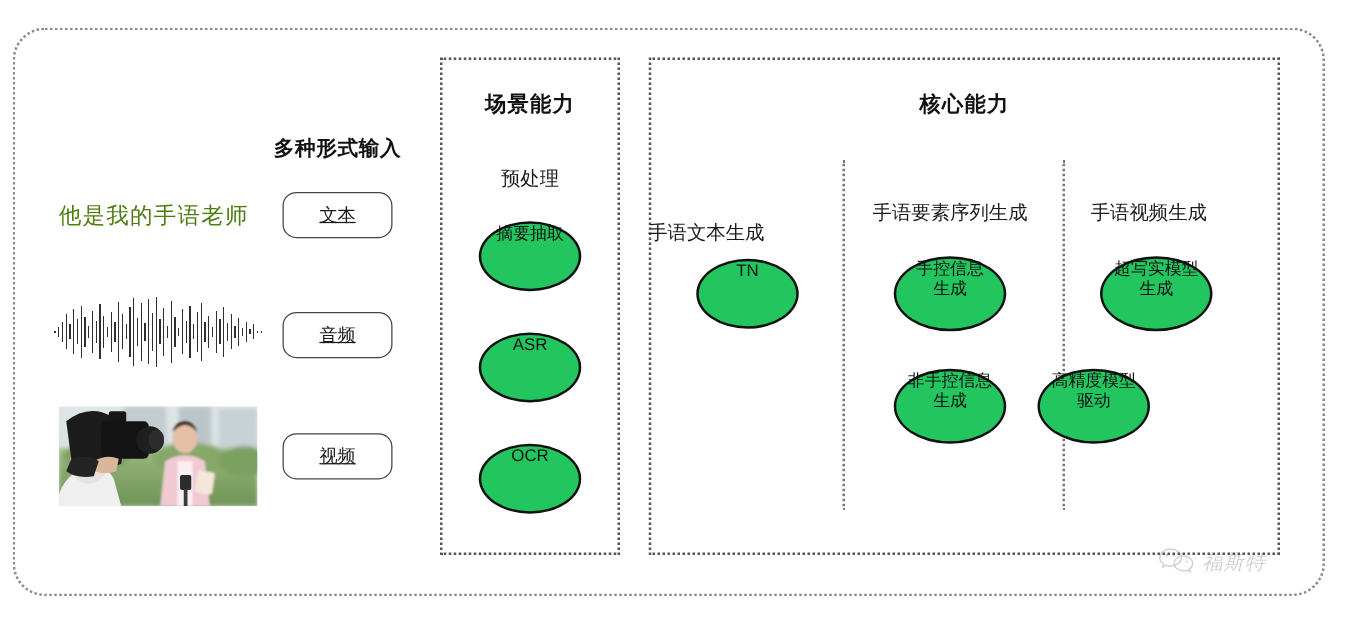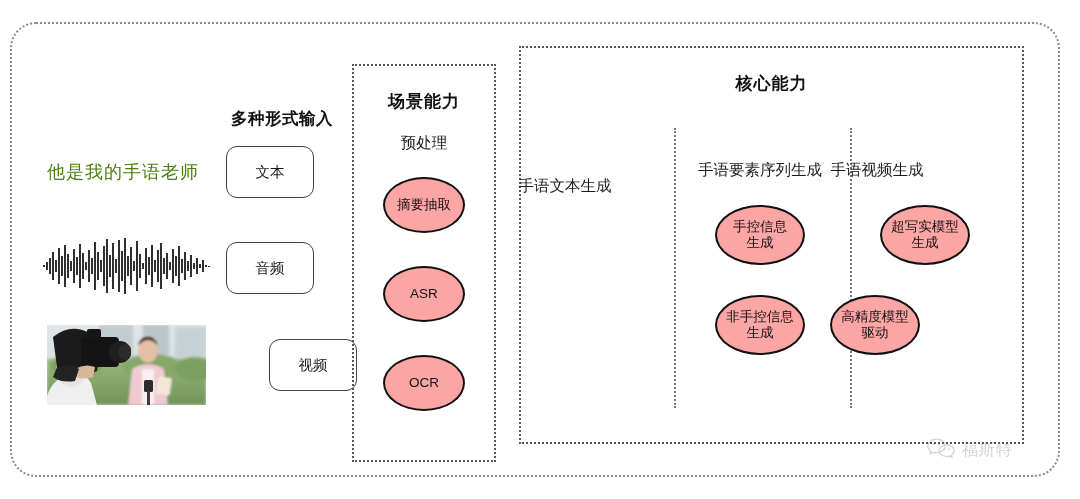--- a/index.html
+++ b/index.html
@@ -26,21 +26,21 @@
     box-sizing:border-box;
   }
 
   
   .panel{
     position:absolute;
     border:2px dotted #555;
     box-sizing:border-box;
     background:transparent;
   }
-  #panel-scene{ left:352px; top:64px; width:144px; height:398px; }
+  #panel-scene{ left:352px; top:46px; width:144px; height:398px; }
   #panel-core { left:519px; top:46px; width:505px; height:398px; }
 
   .panel-title{
     position:absolute;
     left:0; right:0;
     text-align:center;
     font-weight:bold;
     font-size:17px;
     letter-spacing:1px;
     color:#111;
@@ -69,65 +69,64 @@
     transform:translateX(-50%);
   }
 
   
   .ellipse{
     position:absolute;
     transform:translate(-50%,-50%);
     border:2.4px solid #111;
     border-radius:50%;
     display:flex;
-    align-items:center;
     justify-content:center;
     text-align:center;
     font-size:13.5px;
     line-height:1.22;
     color:#111;
-    background:#fca5a5;
+    background:#22c55e;
     box-sizing:border-box;
   }
   .ellipse.one-line{ width:82px; height:56px; }
   .ellipse.two-line{ width:90px; height:60px; }
   .ellipse span{ display:block; padding:0 3px; }
 
   
   .input-caption{
     position:absolute;
     font-weight:bold;
     font-size:16.5px;
     letter-spacing:.5px;
     color:#111;
     white-space:nowrap;
     transform:translateX(-50%);
-    margin-left:12px;
   }
   .sample-text{
     position:absolute;
     font-size:18px;
     color:#4d7c0f;
     white-space:nowrap;
     letter-spacing:1px;
     transform:translateY(-50%);
   }
   .input-chip{
     position:absolute;
-    width:88px; height:52px;
+    width:88px; height:37px;
     border:1.6px solid #444;
     border-radius:11px;
     display:flex;
     align-items:center;
     justify-content:center;
     font-size:14.5px;
     color:#1a1a1a;
     background:#fff;
     box-sizing:border-box;
     transform:translate(-50%,-50%);
+    text-decoration:underline;
   }
 
   
   .waveform{
     position:absolute;
     transform:translate(-50%,-50%);
   }
 
   
   .thumb{
@@ -137,20 +136,21 @@
     overflow:hidden;
   }
 
   
   .watermark{
     position:absolute;
     display:flex;
     align-items:center;
     gap:6px;
     opacity:.30;
+    font-style:italic;
   }
   .watermark-text{
     font-size:16px;
     color:#6b6b6b;
     letter-spacing:1px;
     white-space:nowrap;
   }
   .wechat-glyph{ display:block; }
 </style>
 </head>
@@ -282,21 +282,21 @@
       </g>
     </svg>
   </div>
 
   <div class="input-chip" style="left:270px; top:172px;">
     <span>文本</span>
   </div>
   <div class="input-chip" style="left:270px; top:268px;">
     <span>音频</span>
   </div>
-  <div class="input-chip" style="left:270px; top:365px;margin-left:43px;">
+  <div class="input-chip" style="left:270px; top:365px;">
     <span>视频</span>
   </div>
 
   <div class="panel" id="panel-scene">
     <div class="panel-title">场景能力</div>
   </div>
 
   <div class="col-header" style="left:424px; top:133px;">预处理</div>
 
   <div class="ellipse one-line" style="left:424px; top:205px;">
@@ -309,30 +309,33 @@
     <span>OCR</span>
   </div>
 
   <div class="panel" id="panel-core">
     <div class="panel-title">核心能力</div>
     <div class="divider" id="divider-1"></div>
     <div class="divider" id="divider-2"></div>
   </div>
 
   <div class="col-header" style="left:565px; top:160px;margin-top:16px;">手语文本生成</div>
+  <div class="ellipse one-line" style="left:598px; top:235px;">
+    <span>TN</span>
+  </div>
 
   <div class="col-header" style="left:760px; top:160px;">手语要素序列生成</div>
   <div class="ellipse two-line" style="left:760px; top:235px;">
     <span>手控信息<br>生成</span>
   </div>
   <div class="ellipse two-line" style="left:760px; top:325px;">
     <span>非手控信息<br>生成</span>
   </div>
 
-  <div class="col-header" style="left:877px; top:160px;text-align:right;">手语视频生成</div>
+  <div class="col-header" style="left:919px; top:160px;text-align:right;">手语视频生成</div>
   <div class="ellipse two-line" style="left:925px; top:235px;">
     <span>超写实模型<br>生成</span>
   </div>
   <div class="ellipse two-line" style="left:875px; top:325px;">
     <span>高精度模型<br>驱动</span>
   </div>
 
   <div class="watermark" style="left:926px; top:437px;">
     <span class="wechat-glyph">
       <svg width="30" height="22" viewBox="0 0 30 22" aria-hidden="true">

